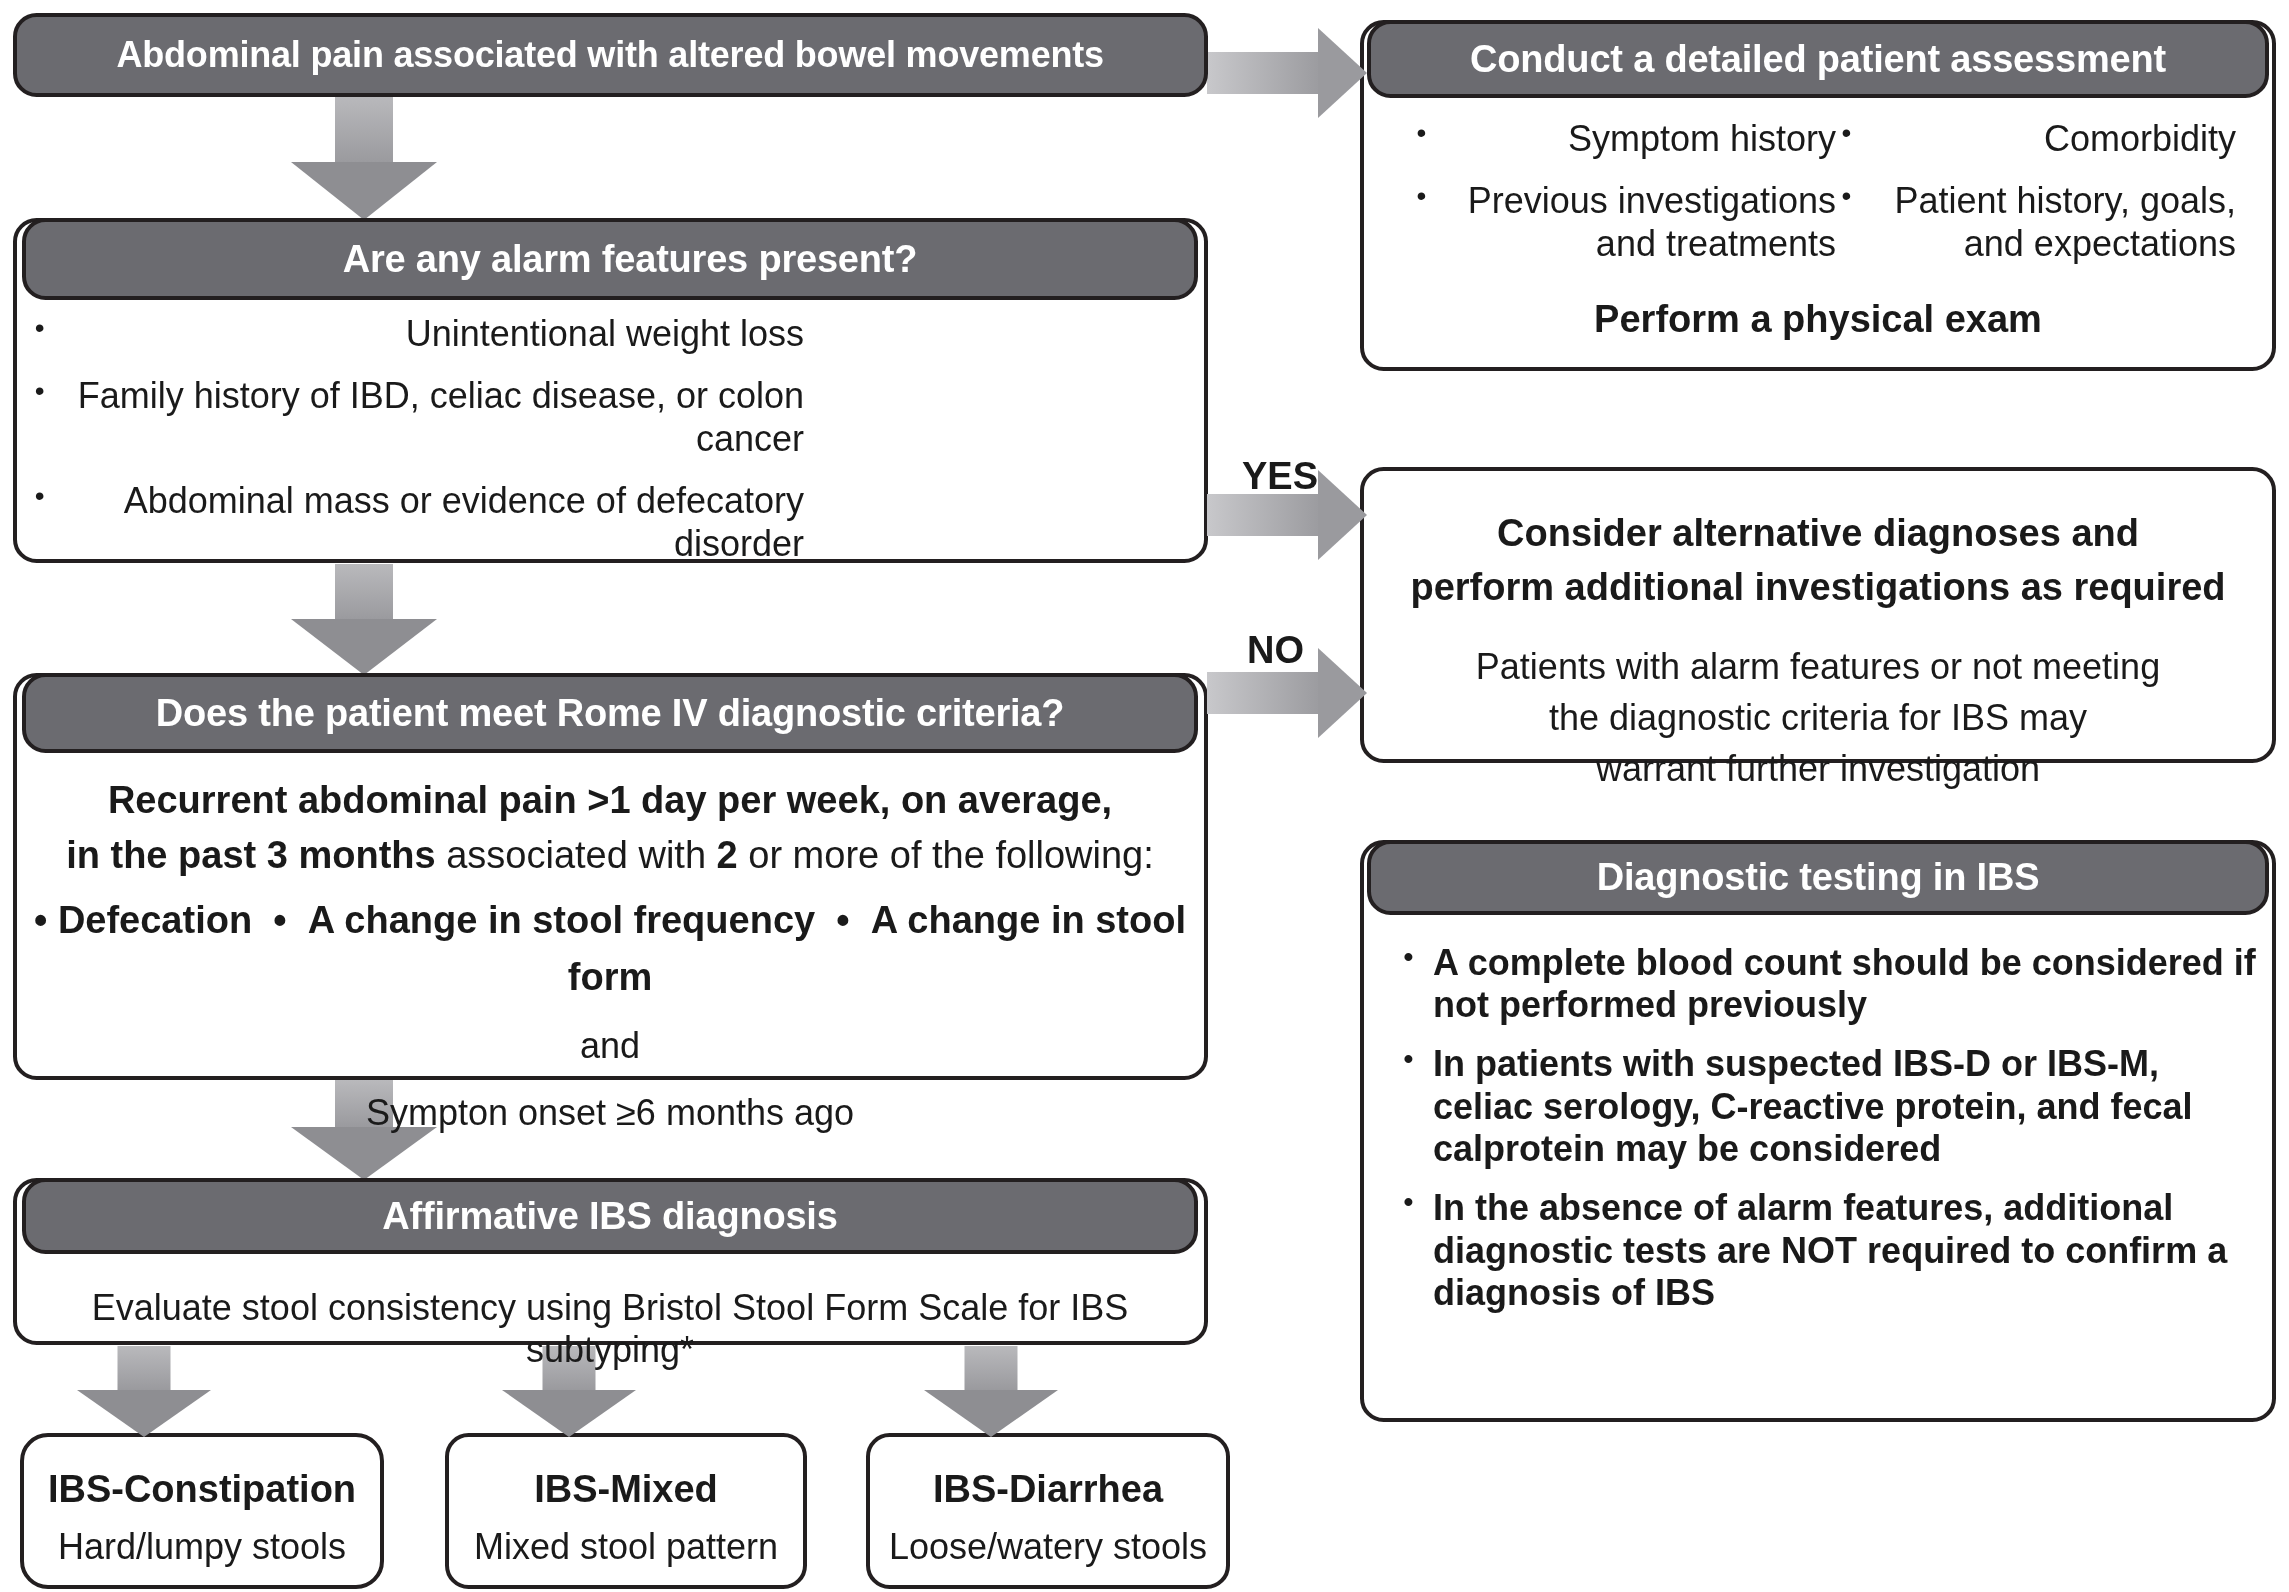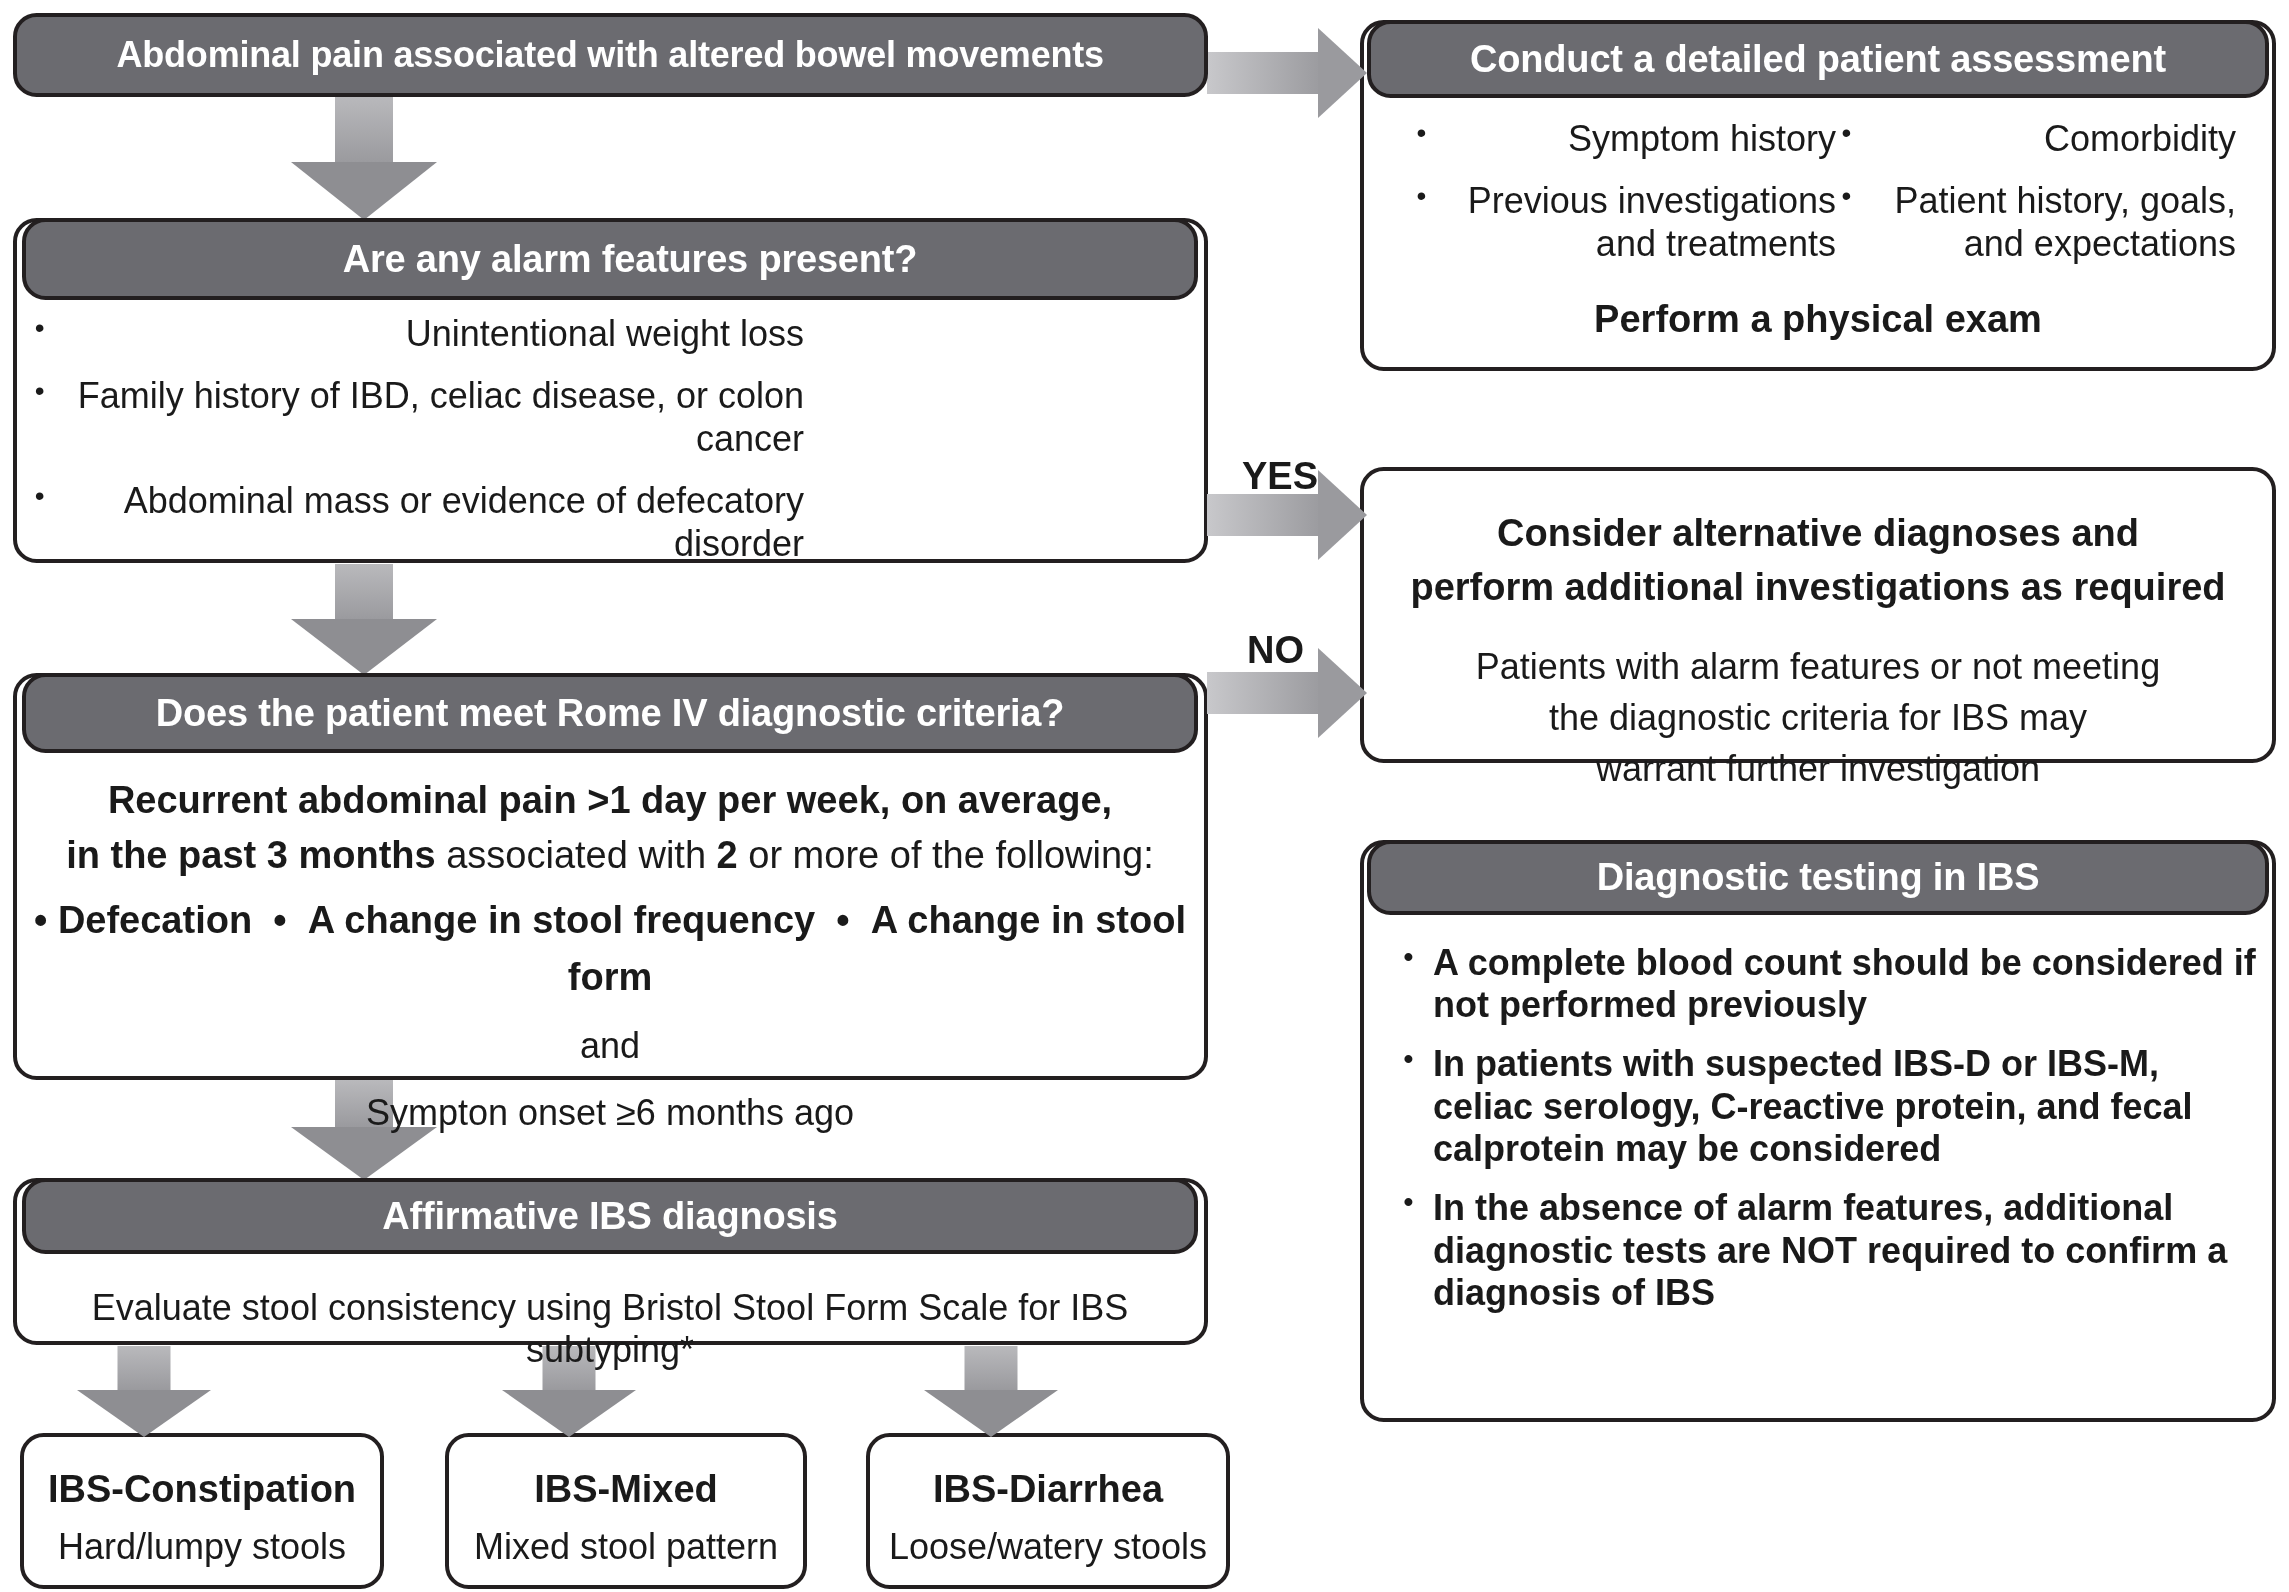--- a/index.html
+++ b/index.html
@@ -209,21 +209,21 @@
   </div>
   <div class="arrow-down" style="left:496px; top:1346px; width:145px; height:91px;">
     <div class="shaft" style="width:53px; height:44px;"></div>
     <div class="head" style="border-left-width:67px; border-right-width:67px; border-top-width:47px;"></div>
   </div>
   <div class="arrow-down" style="left:918px; top:1346px; width:145px; height:91px;">
     <div class="shaft" style="width:53px; height:44px;"></div>
     <div class="head" style="border-left-width:67px; border-right-width:67px; border-top-width:47px;"></div>
   </div>
 
-  <div class="node" style="left:20px; top:1433px; width:364px; height:156px;">
+  <div class="node" style="left:20px; top:1433px; width:364px; height:156px;border-radius:28px;">
     <div class="t42 bold ctr" style="margin-top:31px;">IBS-Constipation</div>
     <div class="t40 ctr" style="margin-top:14.5px;">Hard/lumpy stools</div>
   </div>
   <div class="node" style="left:445px; top:1433px; width:362px; height:156px;">
     <div class="t42 bold ctr" style="margin-top:31px;">IBS-Mixed</div>
     <div class="t40 ctr" style="margin-top:14.5px;">Mixed stool pattern</div>
   </div>
   <div class="node" style="left:866px; top:1433px; width:364px; height:156px;">
     <div class="t42 bold ctr" style="margin-top:31px;">IBS-Diarrhea</div>
     <div class="t40 ctr" style="margin-top:14.5px;">Loose/watery stools</div>

